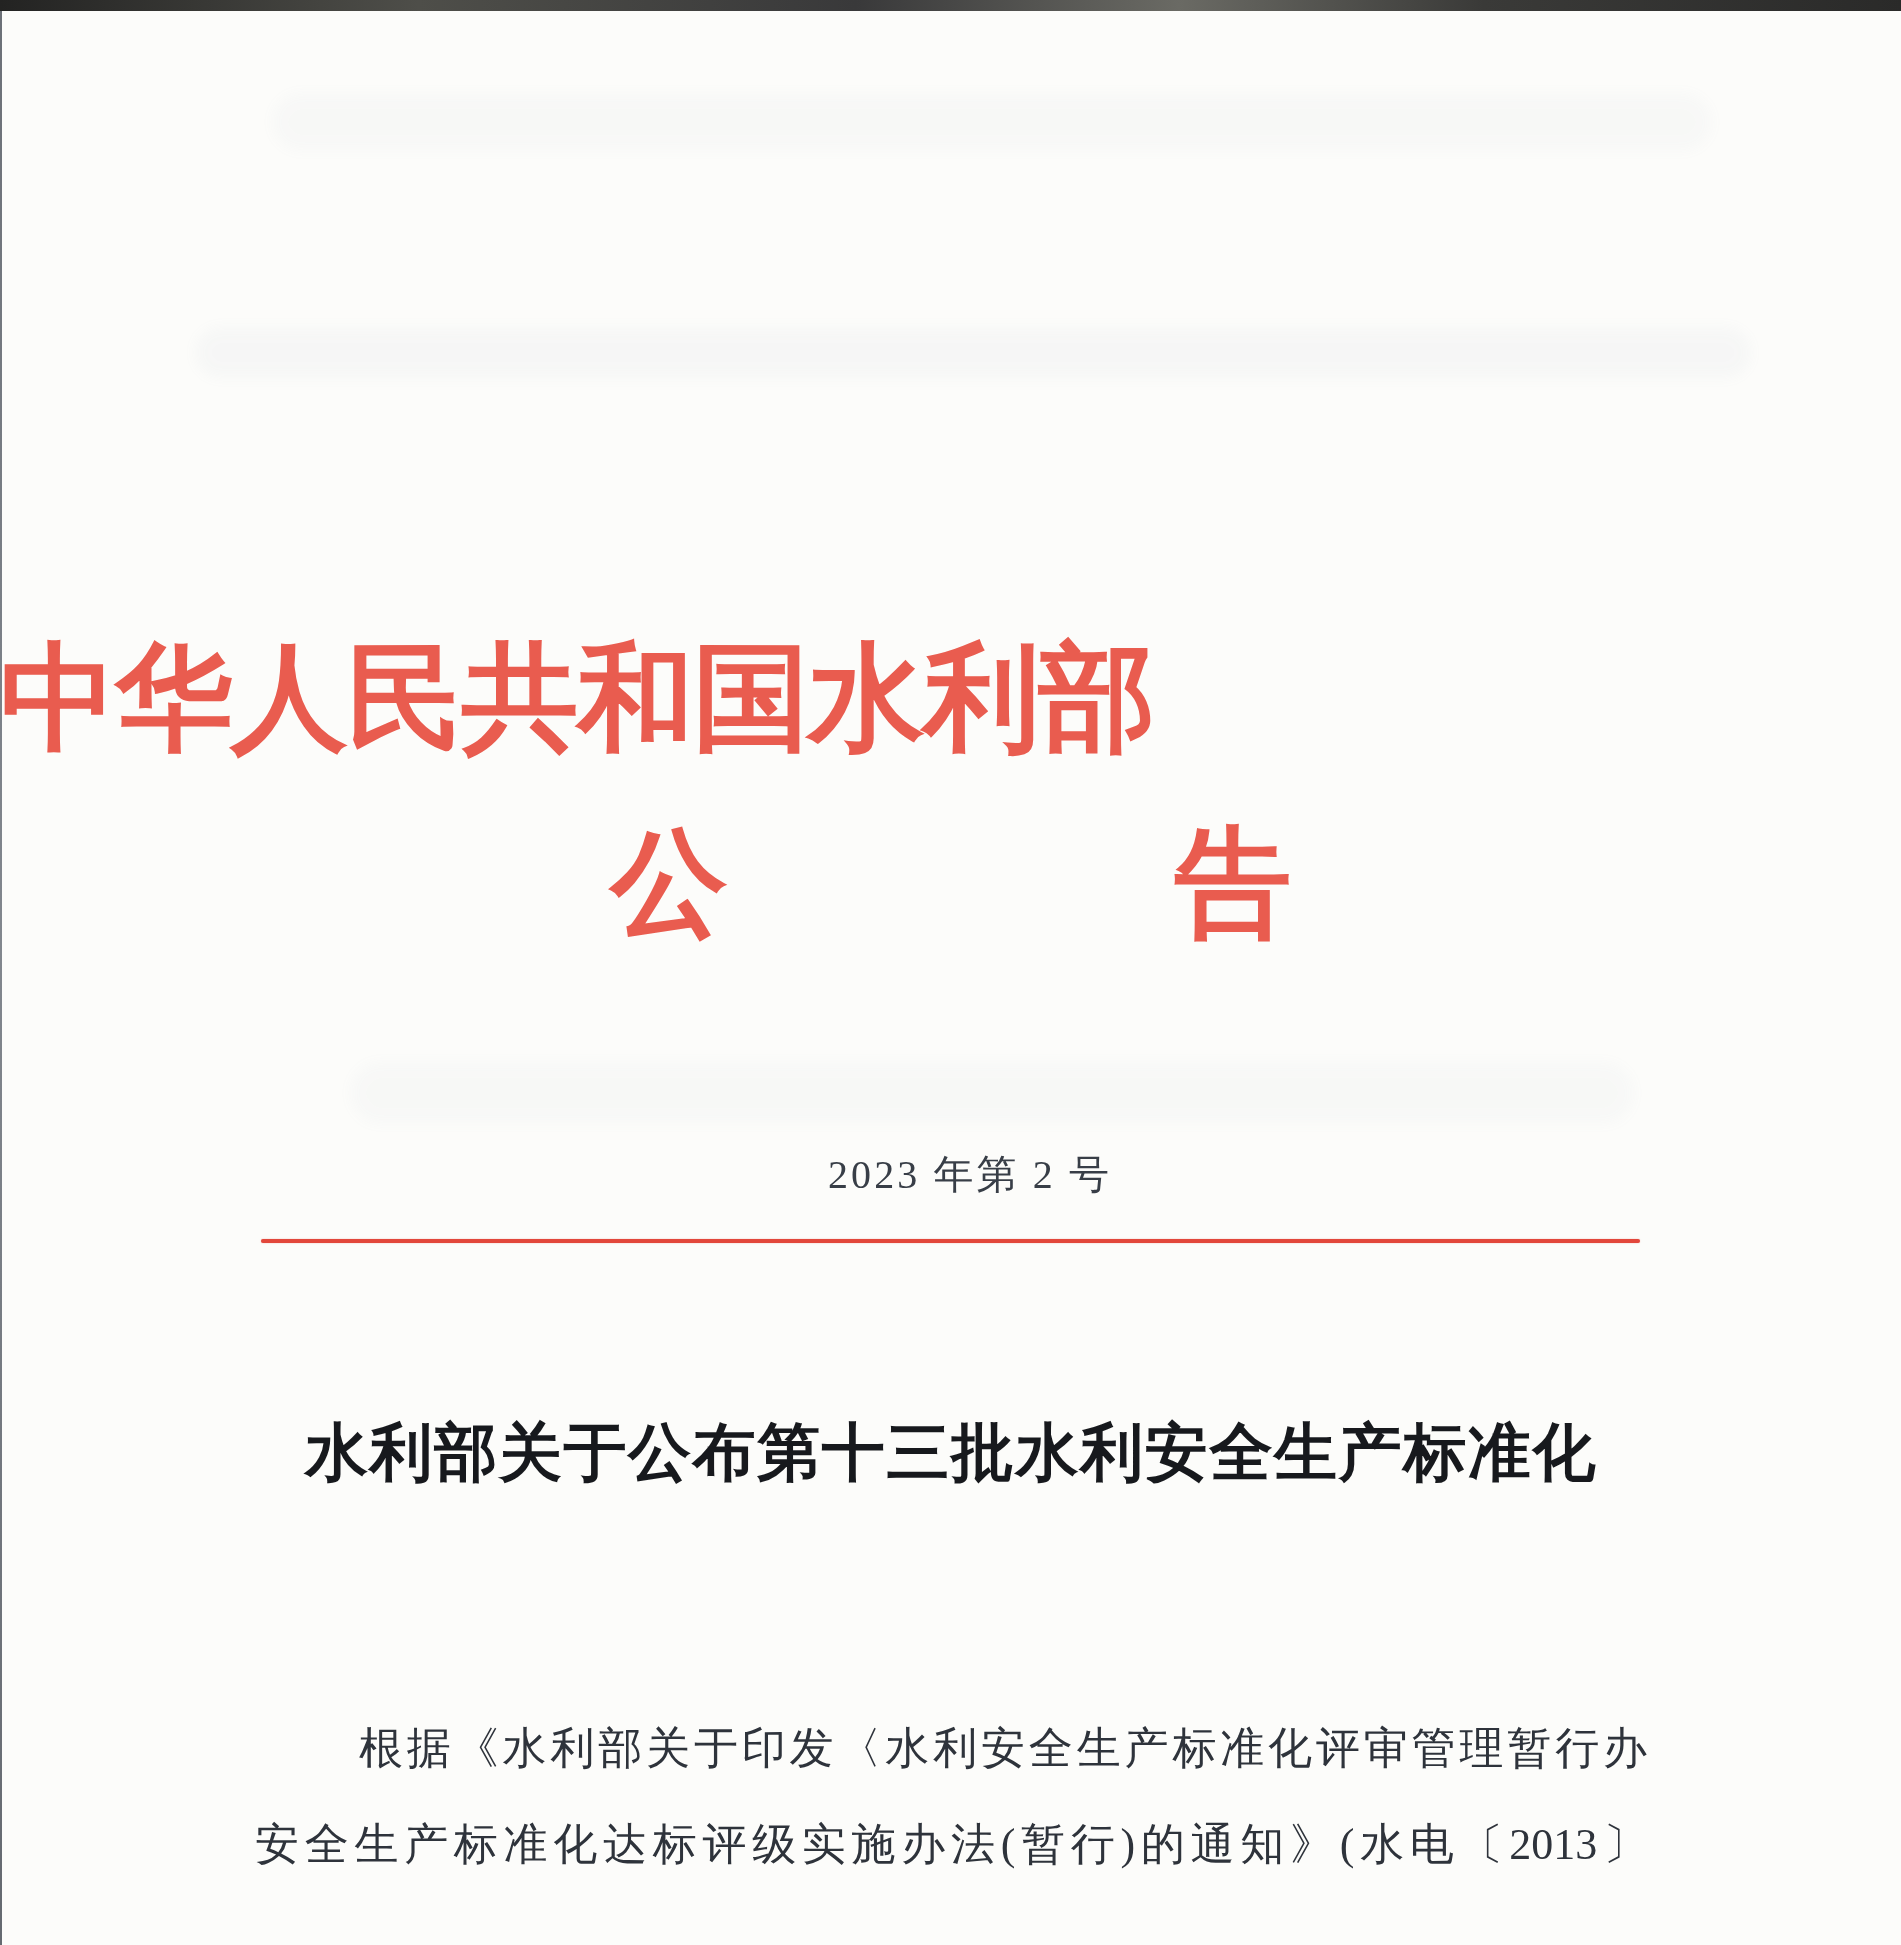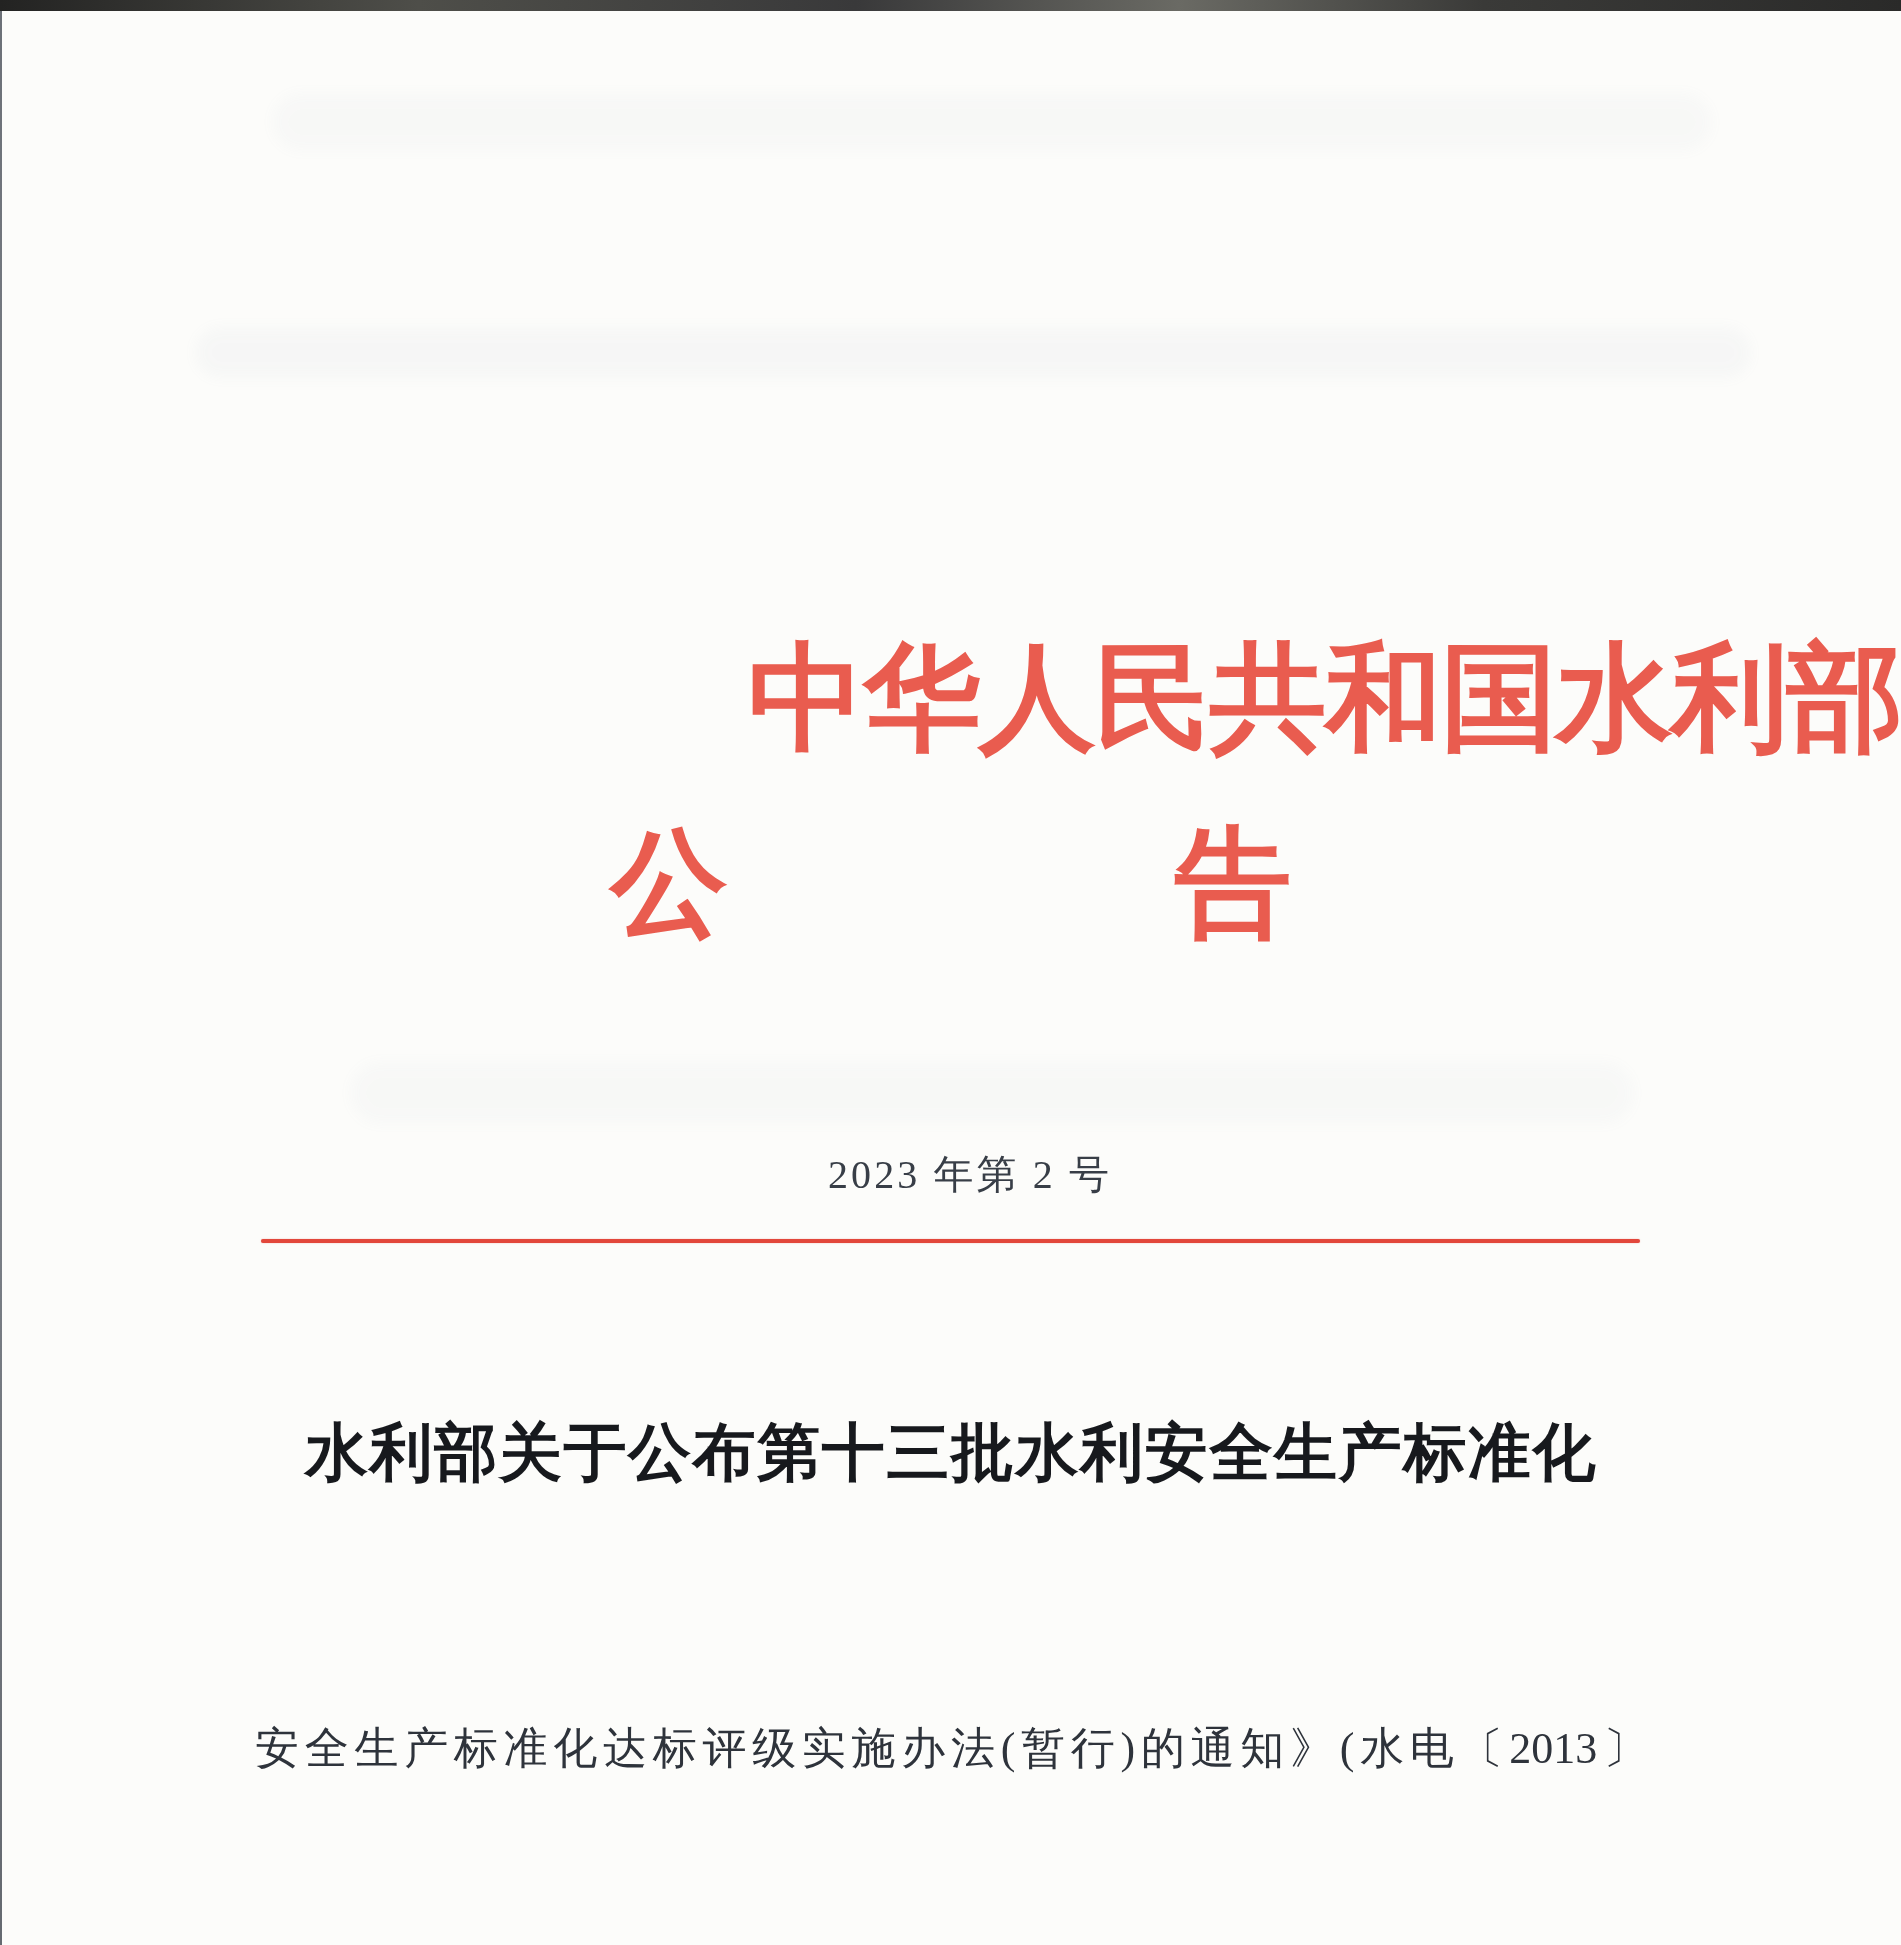--- a/index.html
+++ b/index.html
@@ -18,21 +18,21 @@
     background:linear-gradient(180deg,#3c424c 0%,#59606a 35%,#343a44 70%,#2f343c 100%);
     opacity:.75;
   }
   .bleed{position:absolute; filter:blur(6.2px); border-radius:31px; background:#93a0b4; pointer-events:none;}
   .bleed-1{top:93px;  left:272px; width:1440px; height:58px; opacity:.040;}
   .bleed-2{top:327px;  left:195px; width:1556px; height:51px; opacity:.050;}
   .bleed-3{top:1062px; left:350px; width:1284px; height:62px; opacity:.040;}
   
   .org{
     position:absolute; top:640px; left:0; width:100%;
-    text-align:right; font-size:117px; line-height:1; font-weight:700;
+    text-align:left; font-size:117px; line-height:1; font-weight:700;
     color:#e95c4f; letter-spacing:-1.6px; white-space:nowrap;
   }
   .announce{
     position:absolute; top:825px; left:0; width:100%;
     display:flex; justify-content:center; gap:447px;
     font-size:117px; line-height:1; font-weight:700; color:#e95c4f;
   }
   .issue{
     position:absolute; top:1152px; left:0; width:100%;
     text-align:center; font-size:40px; line-height:1.15;
@@ -78,20 +78,21 @@
     <div class="issue">2023 年第 2 号</div>
     <div class="rule"></div>
   </header>
 
   <main>
     <h1 class="doc-title" style="margin:0;">
       <div class="t1">水利部关于公布第十三批水利安全生产标准化</div>
     </h1>
 
     <div class="para">
+      <div class="line indent">根据《水利部关于印发〈水利安全生产标准化评审管理暂行办</div>
       <div class="line">安全生产标准化达标评级实施办法(暂行)的通知》(水电〔2013〕</div>
 
     </div>
   </main>
 
   <footer>
     
   </footer>
 
 </div>

